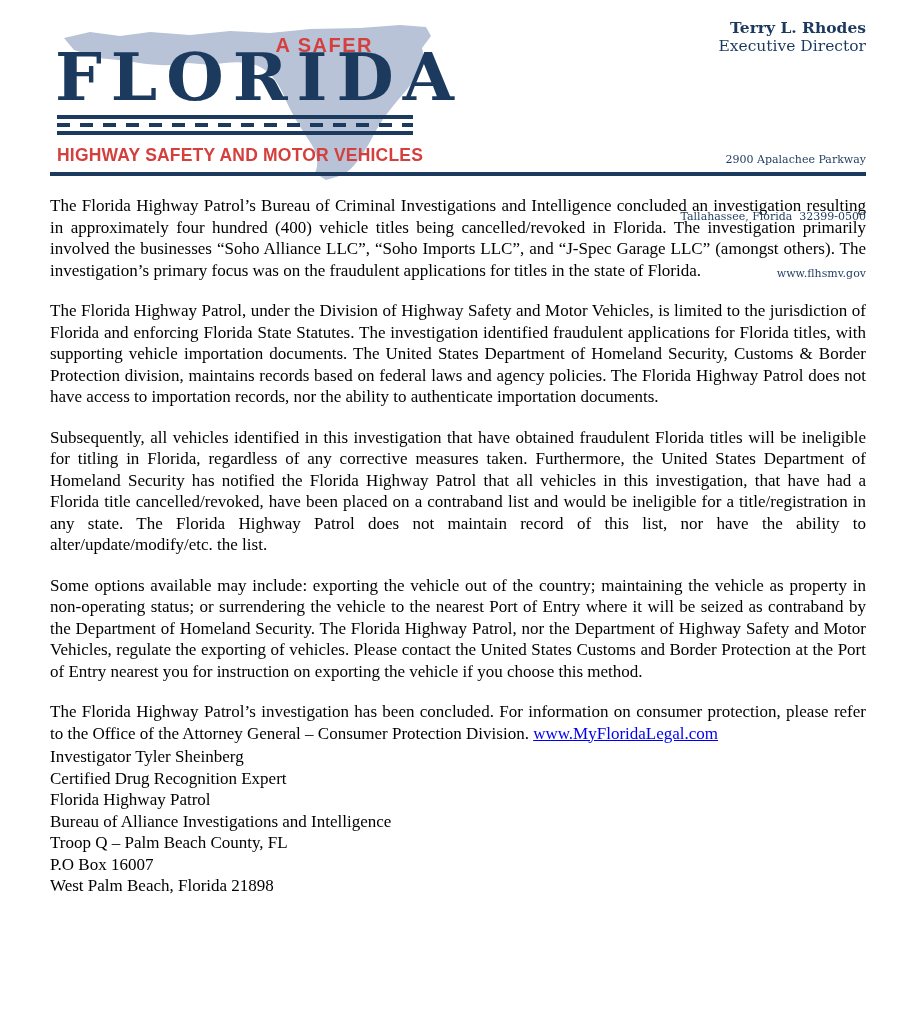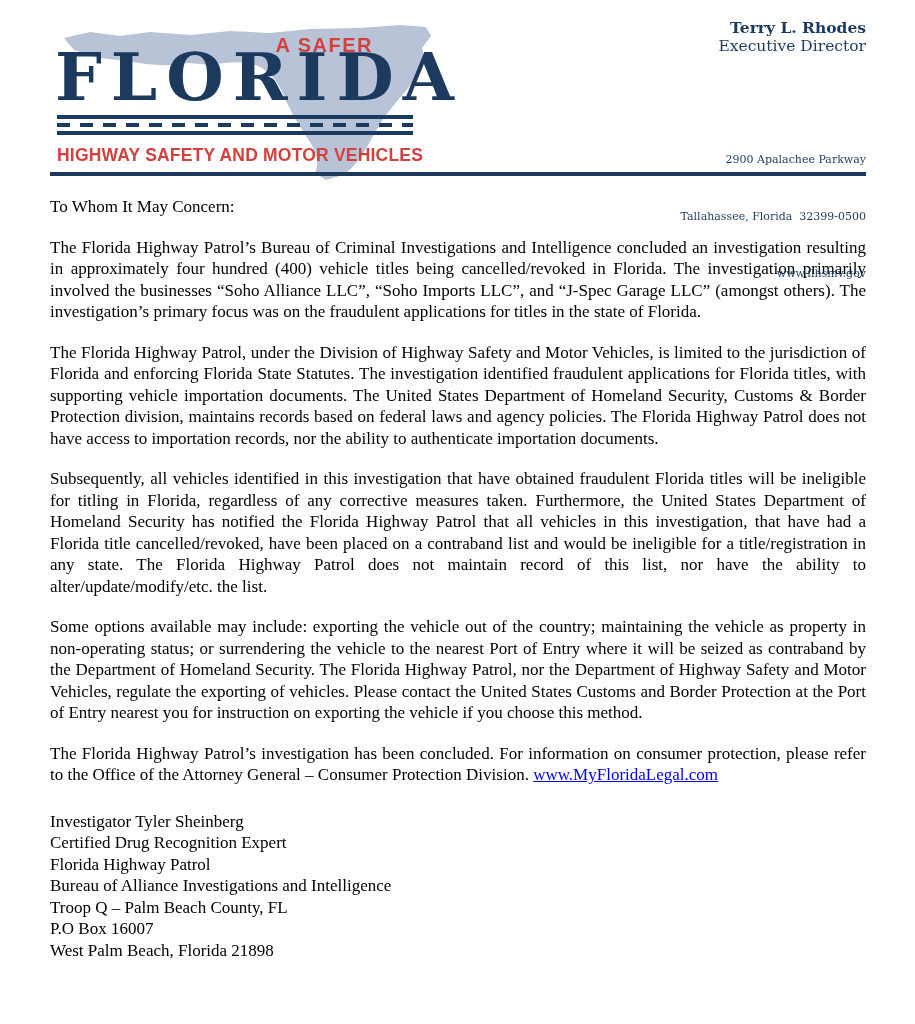--- a/index.html
+++ b/index.html
@@ -51,21 +51,21 @@
   .rule{
     border-top:4.5px solid #1c3a5e;
     margin:0 49px 0 50px;
     position:relative;z-index:2;
   }
   
   .letter{padding:0 49px 0 50px;font-size:17px;line-height:21.5px;}
   .salutation{margin:20px 0 0 0;}
   .para{margin:19px 0 0 0;text-align:justify;}
   .letter a{color:#0000ee;text-decoration:underline;}
-  .signature{margin-top:25px;}
+  .signature{margin-top:2px;}
   .sig-line{line-height:21.5px;}
 </style>
 </head>
 <body>
 
 <div class="page">
 
   <div class="letterhead">
 
     <div class="logo">
@@ -102,21 +102,20 @@
       <div class="addr-line">2900 Apalachee Parkway</div>
       <div class="addr-line">Tallahassee, Florida  32399-0500</div>
       <div class="addr-line">www.flhsmv.gov</div>
     </div>
 
   </div>
 
   <div class="rule"></div>
 
   <div class="letter">
-    <p class="salutation">To Whom It May Concern:</p>
 
     <p class="para">The Florida Highway Patrol’s Bureau of Criminal Investigations and Intelligence concluded an investigation resulting in approximately four hundred (400) vehicle titles being cancelled/revoked in Florida. The investigation primarily involved the businesses “Soho Alliance LLC”, “Soho Imports LLC”, and “J-Spec Garage LLC” (amongst others). The investigation’s primary focus was on the fraudulent applications for titles in the state of Florida.</p>
     <p class="para">The Florida Highway Patrol, under the Division of Highway Safety and Motor Vehicles, is limited to the jurisdiction of Florida and enforcing Florida State Statutes. The investigation identified fraudulent applications for Florida titles, with supporting vehicle importation documents. The United States Department of Homeland Security, Customs &amp; Border Protection division, maintains records based on federal laws and agency policies. The Florida Highway Patrol does not have access to importation records, nor the ability to authenticate importation documents.</p>
     <p class="para">Subsequently, all vehicles identified in this investigation that have obtained fraudulent Florida titles will be ineligible for titling in Florida, regardless of any corrective measures taken. Furthermore, the United States Department of Homeland Security has notified the Florida Highway Patrol that all vehicles in this investigation, that have had a Florida title cancelled/revoked, have been placed on a contraband list and would be ineligible for a title/registration in any state. The Florida Highway Patrol does not maintain record of this list, nor have the ability to alter/update/modify/etc. the list.</p>
     <p class="para">Some options available may include: exporting the vehicle out of the country; maintaining the vehicle as property in non-operating status; or surrendering the vehicle to the nearest Port of Entry where it will be seized as contraband by the Department of Homeland Security. The Florida Highway Patrol, nor the Department of Highway Safety and Motor Vehicles, regulate the exporting of vehicles. Please contact the United States Customs and Border Protection at the Port of Entry nearest you for instruction on exporting the vehicle if you choose this method.</p>
 
     <p class="para"><span>The Florida Highway Patrol’s investigation has been concluded. For information on consumer protection, please refer to the Office of the Attorney General – Consumer Protection Division. </span><a href="#">www.MyFloridaLegal.com</a></p>
 
     <div class="signature">
       <div class="sig-line">Investigator Tyler Sheinberg</div>

